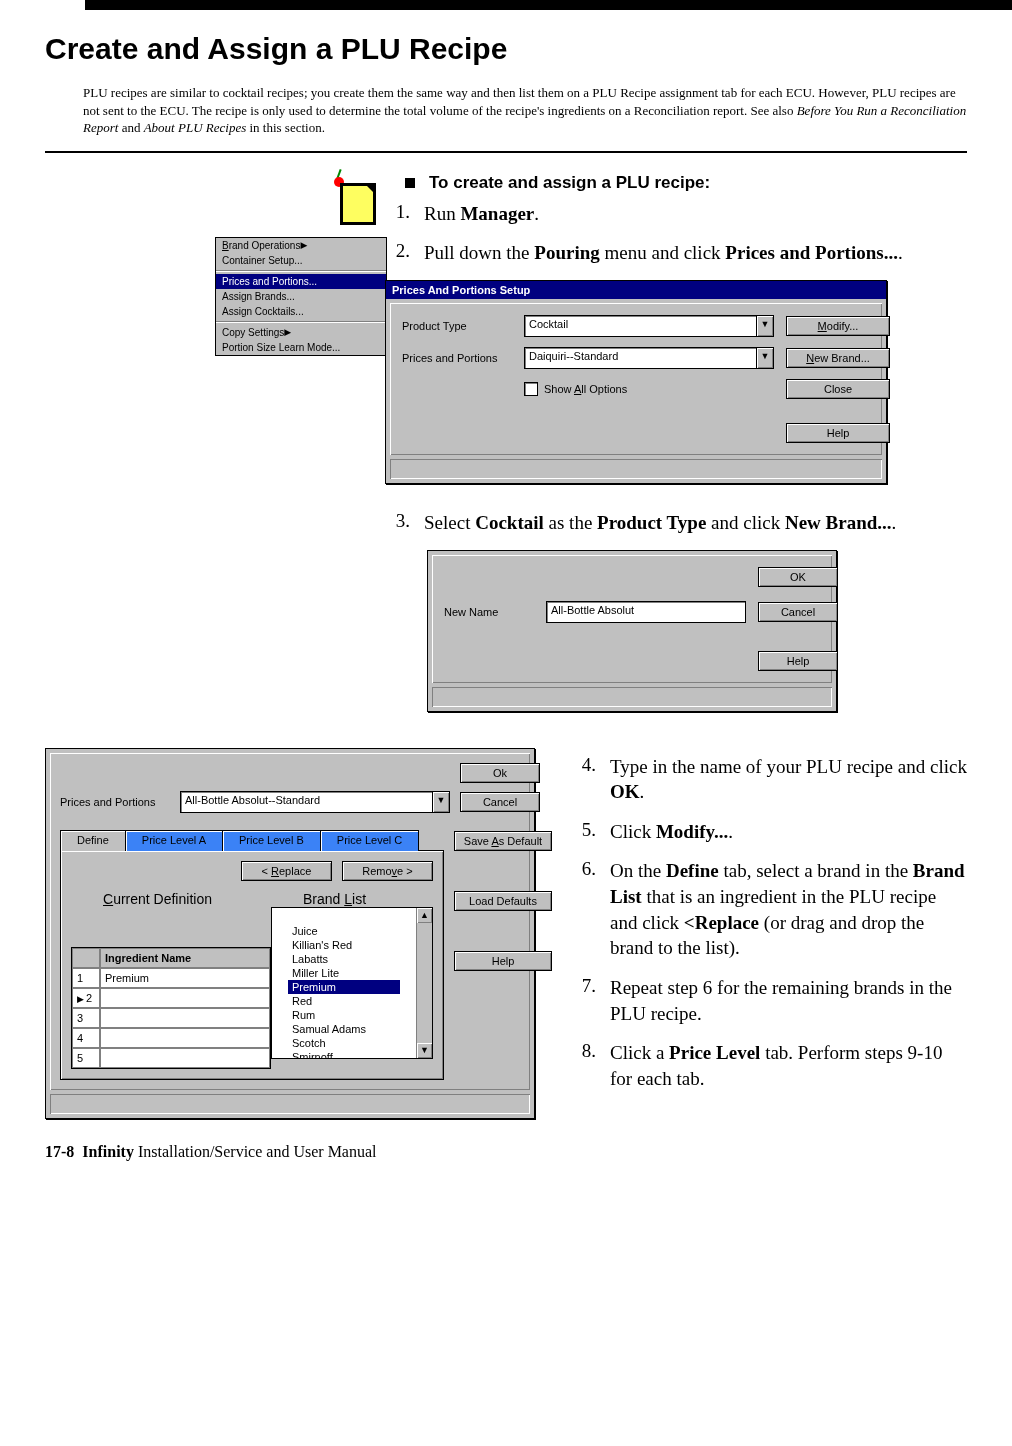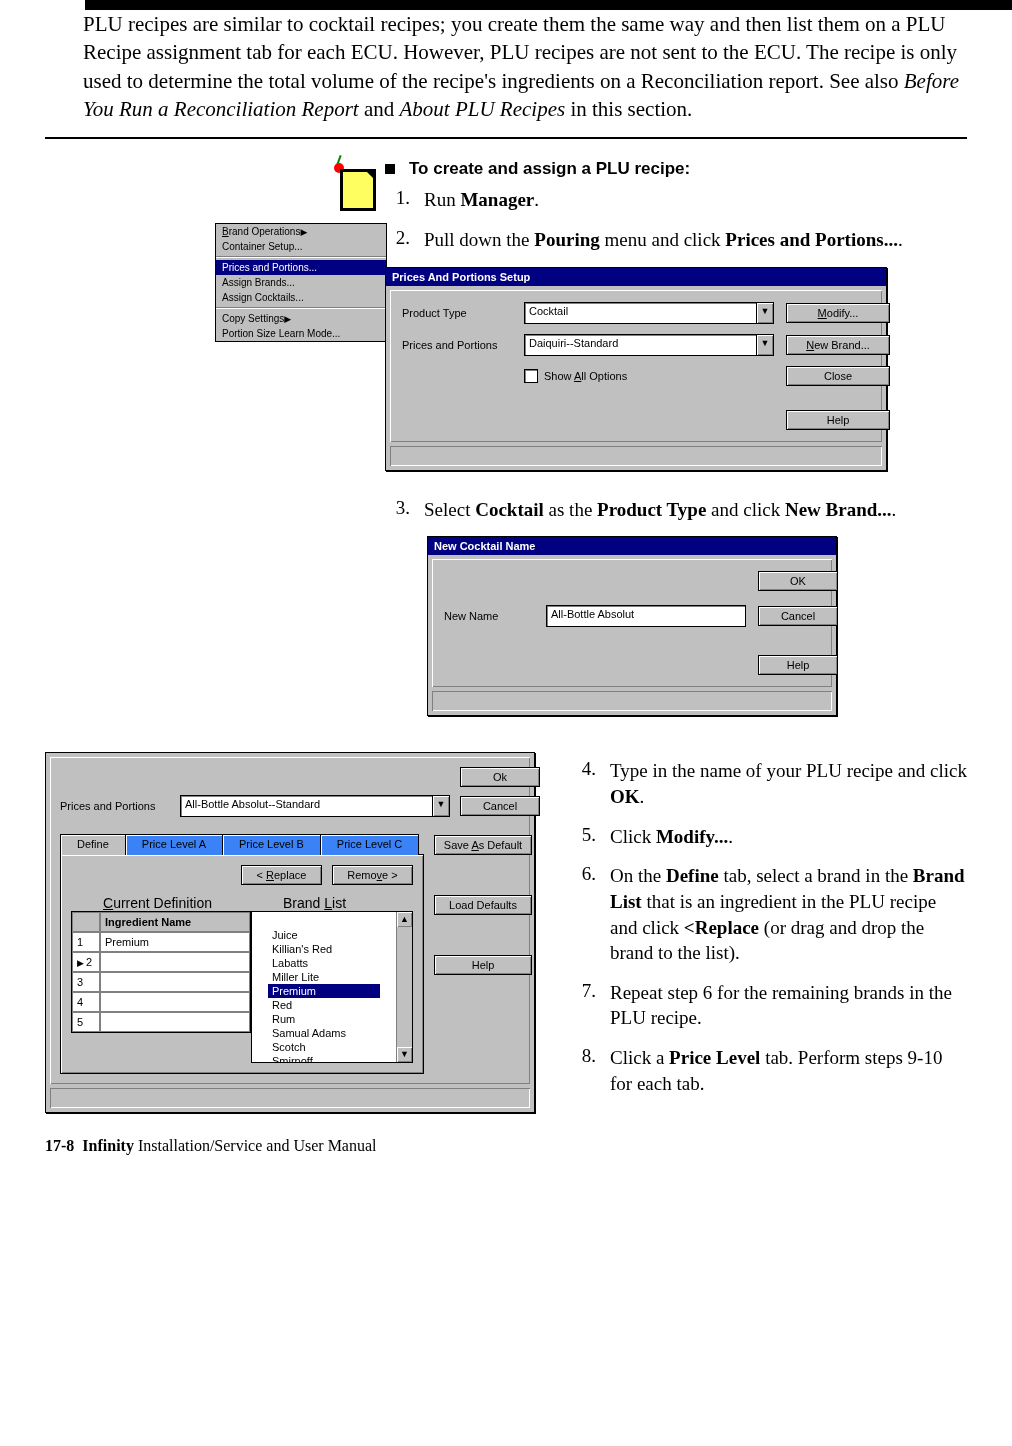--- a/index.html
+++ b/index.html
@@ -1,38 +1,38 @@
 <!DOCTYPE html>
 <html><head>
 <meta charset="utf-8">
 <style>
 body { margin:0; font-family:"Times New Roman",Times,serif; background:#fff; color:#000; }
 .page { width:1012px; margin:0 auto; padding:0 45px 60px 45px; box-sizing:border-box; }
 .topbar { height:10px; background:#000; margin:0 -45px 0 -45px; margin-left:40px; }
 h1 { font-family:Arial,Helvetica,sans-serif; font-weight:700; font-size:30px; margin:22px 0 18px 0; }
-.intro { font-size:21px; line-height:1.35; margin:0 0 14px 38px; }
+.intro { font-size:13px; line-height:1.35; margin:0 0 14px 38px; }
 .hr { border-top:2px solid #000; margin:8px 0 20px 0; }
 .row-main { display:flex; margin-top:0; }
 .left-col { width:340px; flex-shrink:0; }
 .right-col { flex:1; }
 .icon-note { width:36px; height:40px; position:relative; margin:10px 0 14px 295px; }
 .icon-note .pg { width:30px; height:36px; border:3px solid #000; background:#fefe60; position:absolute; top:0; left:0; }
 .icon-note .pg:before { content:""; position:absolute; top:-1px; right:-1px; width:0; height:0; border-left:8px solid transparent; border-top:8px solid #000; }
 .icon-note .cherry { width:10px; height:10px; border-radius:50%; background:#f00; position:absolute; top:-6px; left:-6px; }
 .icon-note .stem { width:2px; height:10px; background:#080; position:absolute; top:-14px; left:-2px; transform:rotate(20deg); }
 
 
 .pouring-menu { width:170px; margin-left:170px; background:#bfbfbf; border:1px solid #000; font-family:Arial,sans-serif; font-size:10px; }
 .pouring-menu .sep { border-top:1px solid #808080; border-bottom:1px solid #fff; margin:2px 0; }
 .pouring-menu .mi { display:flex; align-items:center; padding:2px 10px 2px 6px; cursor:default; }
 .pouring-menu .mi.sel { background:#000080; color:#fff; }
 .pouring-menu .arrow { font-size:9px; }
 
 
-.proc-head { display:flex; align-items:flex-start; font-family:Arial,Helvetica,sans-serif; font-weight:700; font-size:17px; margin-bottom:8px; }
+.proc-head { display:flex; align-items:flex-start; font-family:Arial,Helvetica,sans-serif; font-weight:700; font-size:17px; margin-bottom:8px;margin-left:20px; }
 .proc-head .sq { display:inline-block; width:10px; height:10px; background:#000; margin:5px 14px 0 0; }
 .step { display:flex; font-size:19px; margin:6px 0 14px 0; }
 .step .num { width:25px; text-align:right; margin-right:14px; }
 .step .body { flex:1; line-height:1.35; }
 .bold { font-weight:700; }
 .italic { font-style:italic; }
 
 
 .dlg { border:1px solid #000; background:#c0c0c0; font-family:"MS Sans Serif",Arial,sans-serif; font-size:11px; box-shadow:1px 1px 0 #000; position:relative; }
 .dlg .titlebar { background:linear-gradient(#000080,#000080); color:#fff; font-weight:700; padding:3px 6px; font-size:11px; }
@@ -55,41 +55,42 @@
 .row2 { display:flex; margin-top:36px; }
 .dlg3-wrap { width:490px; flex-shrink:0; margin-right:36px; }
 .dlg3 .inner { padding:10px; }
 .dlg3-top { display:grid; grid-template-columns:110px 270px 80px; column-gap:10px; row-gap:8px; align-items:center; }
 .tabs { display:flex; margin-top:16px; }
 .tabs .tab { padding:3px 16px 5px 16px; border:1px solid #000; border-bottom:none; box-shadow:inset 1px 1px 0 #fff; background:#3b82f6; font-size:11px; margin-right:-1px; position:relative; top:1px; }
 .tabs .tab.active { background:#c0c0c0; z-index:2; }
 .tabpane { border:1px solid #000; box-shadow:inset 1px 1px 0 #fff, inset -1px -1px 0 #808080; padding:10px; display:grid; grid-template-columns:1fr 1fr; }
 .tabpane .actions { grid-column:1 / -1; display:flex; justify-content:flex-start; gap:10px; margin:0 0 10px 170px; }
 .tabpane .lbl { font-size:14px;margin-left:32px; }
-.cd-table { border:1px solid #000; background:#fff; font-size:11px; width:180px; }
+.cd-table { border:1px solid #000; background:#fff; font-size:11px; width:200px;margin-top:40px; }
 .cd-table tr td { border:1px solid #808080; padding:1px 4px; height:16px; }
 .cd-table tr.hdr td { background:#c0c0c0; font-weight:700; }
 .cd-table tr.sel td:first-child:before { content:"▶"; font-size:9px; margin-right:2px; }
 .listbox { width:160px; height:150px; border:1px solid #000; background:#fff; overflow:hidden; display:flex; }
 .listbox ul { list-style:none; margin:0; padding:16px; flex:1; font-size:11px; }
 .listbox li { padding:0 4px; line-height:14px; }
 .listbox li.sel { background:#000080; color:#fff; }
 .listbox .sb { width:15px; background:#c0c0c0; border-left:1px solid #808080; display:flex; flex-direction:column; justify-content:space-between; }
 .listbox .sb span { height:15px; text-align:center; font-size:9px; line-height:15px; box-shadow:inset 1px 1px 0 #fff, inset -1px -1px 0 #808080; }
 .side-btns { display:flex; flex-direction:column; gap:40px; }
 
 .footer { font-size:16px; margin-top:24px; }
 .footer .b { font-weight:700; }
 .ul { text-decoration:underline; }
 </style>
 </head>
 <body>
 
 <div class="page">
   <div class="topbar"></div>
+  <h1>Create and Assign a PLU Recipe</h1>
   <p class="intro">
     <span>PLU recipes are similar to cocktail recipes; you create them the same way and then list them on a PLU Recipe assignment tab for each ECU. However, PLU recipes are not sent to the ECU. The recipe is only used to determine the total volume of the recipe's ingredients on a Reconciliation report. See also </span><span class="italic">Before You Run a Reconciliation Report</span><span> and </span><span class="italic">About PLU Recipes</span><span> in this section.</span>
   </p>
   <div class="hr"></div>
 
   <div class="row-main">
     <div class="left-col">
       <div class="icon-note">
         <span class="stem"></span>
           <span class="cherry"></span>
@@ -172,21 +173,20 @@
         </div>
         <div class="status"></div>
       </div>
 
       <div class="step" style="margin-top:26px">
         <span class="num">3.</span>
         <span class="body"><span>Select </span><span class="bold">Cocktail</span><span> as the </span><span class="bold">Product Type</span><span> and click </span><span class="bold">New Brand...</span><span>.</span></span>
       </div>
 
       <div class="dlg dlg2">
-        <div class="titlebar">New Cocktail Name</div>
         <div class="inner">
           <div class="dlg2-grid">
             <span></span>
               <span></span>
             <div class="btn3d">OK</div>
 
             <span>New Name</span>
             <div class="field">All-Bottle Absolut</div>
             <div class="btn3d">Cancel</div>
 

